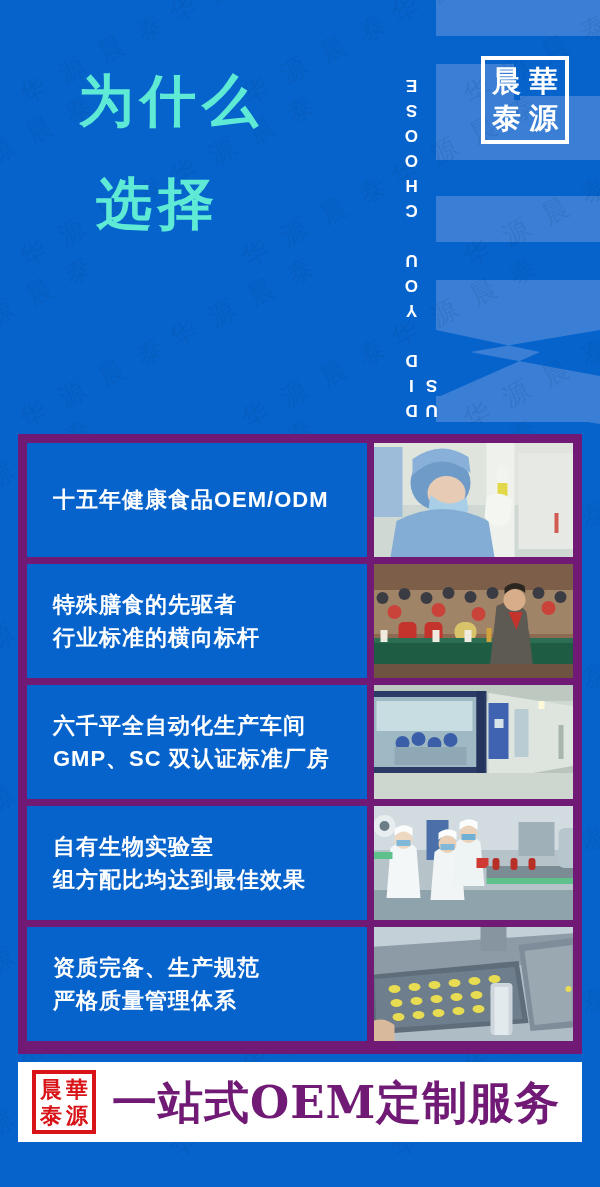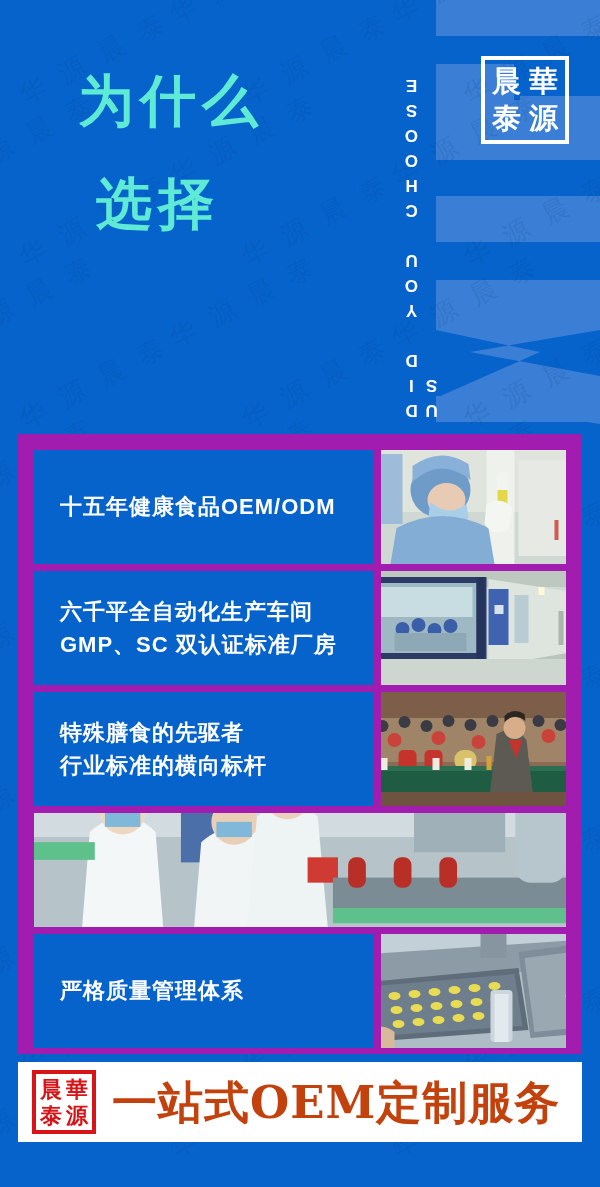--- a/index.html
+++ b/index.html
@@ -119,24 +119,24 @@
   .seal-top .sc.c { grid-column: 1; grid-row: 1; }
   .seal-top .sc.d { grid-column: 1; grid-row: 2; }
 
   
   .frame {
     position: absolute;
     left: 18px;
     top: 434px;
     width: 564px;
     height: 620px;
-    background: #a21caf;
+    background: #701a75;
     z-index: 9;
     box-sizing: border-box;
-    padding: 16px;
+    padding: 9px;
   }
   .rows {
     display: flex;
     flex-direction: column;
     gap: 7px;
   }
   .row {
     display: flex;
     height: 114px;
     gap: 7px;
@@ -202,21 +202,21 @@
     justify-content: center;
     line-height: 1;
   }
   .seal-red .sc.a { grid-column: 2; grid-row: 1; }
   .seal-red .sc.b { grid-column: 2; grid-row: 2; }
   .seal-red .sc.c { grid-column: 1; grid-row: 1; }
   .seal-red .sc.d { grid-column: 1; grid-row: 2; }
 
   .banner-text {
     margin-left: 16px;
-    color: #c2410c;
+    color: #701a75;
     font-family: "DejaVu Serif", "Liberation Serif", serif;
     font-weight: 700;
     font-size: 45px;
     letter-spacing: 1px;
     white-space: nowrap;
     line-height: 1;
   }
 </style>
 </head>
 <body>
@@ -358,52 +358,20 @@
             <rect x="128" y="22" width="12" height="50" rx="5" fill="#f2f4ef"></rect>
             <rect x="129" y="40" width="10" height="22" fill="#e3d84a"></rect>
             <path d="M118 54 q16 -8 26 4 l-4 22 q-14 8 -24 -6 z" fill="#f4f6f2"></path>
             <rect x="186" y="70" width="4" height="20" fill="#d15a52"></rect>
           </svg>
         </div>
       </div>
 
       <div class="row">
         <div class="row-text">
-          <div class="l">六千平全自动化生产车间</div>
-          <div class="l">GMP、SC 双认证标准厂房</div>
-        </div>
-        <div class="row-photo">
-          <svg viewBox="0 0 210 114" preserveAspectRatio="xMidYMid slice" xmlns="http://www.w3.org/2000/svg">
-            <rect width="210" height="114" fill="#cfd9d2"></rect>
-            <rect x="0" y="0" width="210" height="16" fill="#bcc8c0"></rect>
-            <polygon points="120,8 210,22 210,80 120,96" fill="#dde5de"></polygon>
-            <polygon points="120,96 210,80 210,114 120,114" fill="#b9c4bc"></polygon>
-            <rect x="0" y="6" width="118" height="84" fill="#2b3b66"></rect>
-            <rect x="4" y="12" width="104" height="70" fill="#9fb9c4"></rect>
-            <rect x="8" y="16" width="96" height="30" fill="#c8dde2"></rect>
-            <g fill="#3b5ea8">
-              <circle cx="34" cy="58" r="7"></circle>
-                <circle cx="50" cy="54" r="7"></circle>
-              <circle cx="66" cy="59" r="7"></circle>
-                <circle cx="82" cy="55" r="7"></circle>
-            </g>
-            <rect x="26" y="62" width="72" height="18" fill="#8fa8b5"></rect>
-            <rect x="108" y="6" width="8" height="84" fill="#24345c"></rect>
-            <rect x="120" y="18" width="20" height="56" fill="#3f63b0"></rect>
-            <rect x="126" y="34" width="9" height="9" fill="#d7e3ea"></rect>
-            <rect x="146" y="24" width="14" height="48" fill="#b9ccd4"></rect>
-            <rect x="0" y="88" width="210" height="26" fill="#cdd7d0"></rect>
-            <rect x="170" y="16" width="6" height="8" fill="#fdf8d8"></rect>
-            <rect x="190" y="40" width="5" height="34" fill="#a8b6ae"></rect>
-          </svg>
-        </div>
-      </div>
-
-      <div class="row">
-        <div class="row-text">
           <div class="l">特殊膳食的先驱者</div>
           <div class="l">行业标准的横向标杆</div>
         </div>
         <div class="row-photo">
           <svg viewBox="0 0 210 114" preserveAspectRatio="xMidYMid slice" xmlns="http://www.w3.org/2000/svg">
             <rect width="210" height="114" fill="#8c6b52"></rect>
             <rect x="0" y="0" width="210" height="28" fill="#7d5f49"></rect>
             <rect x="0" y="26" width="210" height="44" fill="#a08468"></rect>
             <g fill="#3b3b44">
               <circle cx="14" cy="34" r="6"></circle>
@@ -442,20 +410,56 @@
             <path d="M128 42 q18 -10 30 6 l8 66 l-46 0 z" fill="#5c5a52"></path>
             <circle cx="146" cy="36" r="11" fill="#d8ae8a"></circle>
             <path d="M136 30 q10 -10 21 -1 l-1 -7 q-11 -7 -20 2 z" fill="#2b2620"></path>
             <path d="M140 48 l8 18 l6 -18 z" fill="#c4332c"></path>
             <rect x="0" y="100" width="210" height="14" fill="#6e5440"></rect>
           </svg>
         </div>
       </div>
 
       <div class="row">
+        <div class="row-text">
+          <div class="l">六千平全自动化生产车间</div>
+          <div class="l">GMP、SC 双认证标准厂房</div>
+        </div>
+        <div class="row-photo">
+          <svg viewBox="0 0 210 114" preserveAspectRatio="xMidYMid slice" xmlns="http://www.w3.org/2000/svg">
+            <rect width="210" height="114" fill="#cfd9d2"></rect>
+            <rect x="0" y="0" width="210" height="16" fill="#bcc8c0"></rect>
+            <polygon points="120,8 210,22 210,80 120,96" fill="#dde5de"></polygon>
+            <polygon points="120,96 210,80 210,114 120,114" fill="#b9c4bc"></polygon>
+            <rect x="0" y="6" width="118" height="84" fill="#2b3b66"></rect>
+            <rect x="4" y="12" width="104" height="70" fill="#9fb9c4"></rect>
+            <rect x="8" y="16" width="96" height="30" fill="#c8dde2"></rect>
+            <g fill="#3b5ea8">
+              <circle cx="34" cy="58" r="7"></circle>
+                <circle cx="50" cy="54" r="7"></circle>
+              <circle cx="66" cy="59" r="7"></circle>
+                <circle cx="82" cy="55" r="7"></circle>
+            </g>
+            <rect x="26" y="62" width="72" height="18" fill="#8fa8b5"></rect>
+            <rect x="108" y="6" width="8" height="84" fill="#24345c"></rect>
+            <rect x="120" y="18" width="20" height="56" fill="#3f63b0"></rect>
+            <rect x="126" y="34" width="9" height="9" fill="#d7e3ea"></rect>
+            <rect x="146" y="24" width="14" height="48" fill="#b9ccd4"></rect>
+            <rect x="0" y="88" width="210" height="26" fill="#cdd7d0"></rect>
+            <rect x="170" y="16" width="6" height="8" fill="#fdf8d8"></rect>
+            <rect x="190" y="40" width="5" height="34" fill="#a8b6ae"></rect>
+          </svg>
+        </div>
+      </div>
+
+      <div class="row">
+        <div class="row-text">
+          <div class="l">自有生物实验室</div>
+          <div class="l">组方配比均达到最佳效果</div>
+        </div>
         <div class="row-photo">
           <svg viewBox="0 0 210 114" preserveAspectRatio="xMidYMid slice" xmlns="http://www.w3.org/2000/svg">
             <rect width="210" height="114" fill="#c3cfd4"></rect>
             <rect x="0" y="0" width="210" height="44" fill="#d2dce0"></rect>
             <rect x="0" y="44" width="210" height="40" fill="#b6c4ca"></rect>
             <rect x="0" y="84" width="210" height="30" fill="#8fa3ac"></rect>
             <circle cx="16" cy="20" r="11" fill="#e8eef0"></circle>
             <circle cx="16" cy="20" r="5" fill="#6d7d85"></circle>
             <rect x="58" y="14" width="22" height="40" fill="#4b6fa8"></rect>
             <path d="M22 42 q14 -12 26 0 l4 50 l-34 0 z" fill="#f4f7f8"></path>
@@ -480,20 +484,21 @@
             <rect x="118" y="72" width="92" height="6" fill="#5ec08a"></rect>
             <rect x="150" y="16" width="36" height="34" fill="#9fb0b8"></rect>
             <rect x="190" y="22" width="20" height="40" rx="6" fill="#b6c6cc"></rect>
             <rect x="0" y="46" width="24" height="7" fill="#5ec08a"></rect>
           </svg>
         </div>
       </div>
 
       <div class="row">
         <div class="row-text">
+          <div class="l">资质完备、生产规范</div>
           <div class="l">严格质量管理体系</div>
         </div>
         <div class="row-photo">
           <svg viewBox="0 0 210 114" preserveAspectRatio="xMidYMid slice" xmlns="http://www.w3.org/2000/svg">
             <rect width="210" height="114" fill="#aebcc6"></rect>
             <rect x="0" y="0" width="210" height="20" fill="#c4d0d8"></rect>
             <polygon points="0,20 210,6 210,34 0,48" fill="#8d9ba6"></polygon>
             <polygon points="0,48 150,34 160,96 0,108" fill="#5f6d7a"></polygon>
             <polygon points="6,52 146,40 154,92 8,102" fill="#6e7e8c"></polygon>
             <g fill="#e8dc52">

